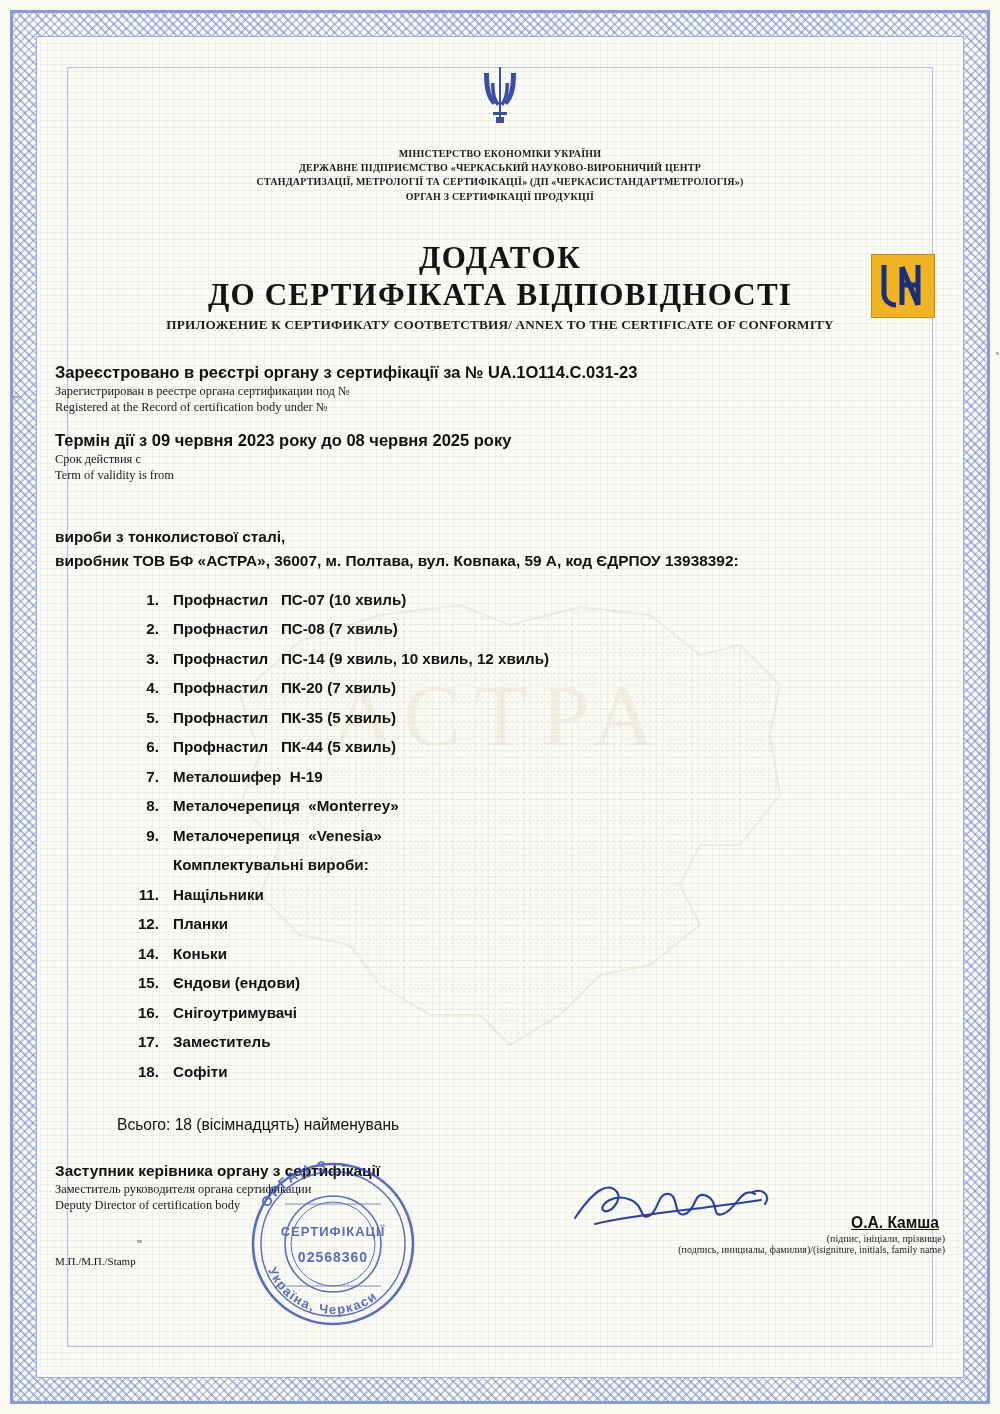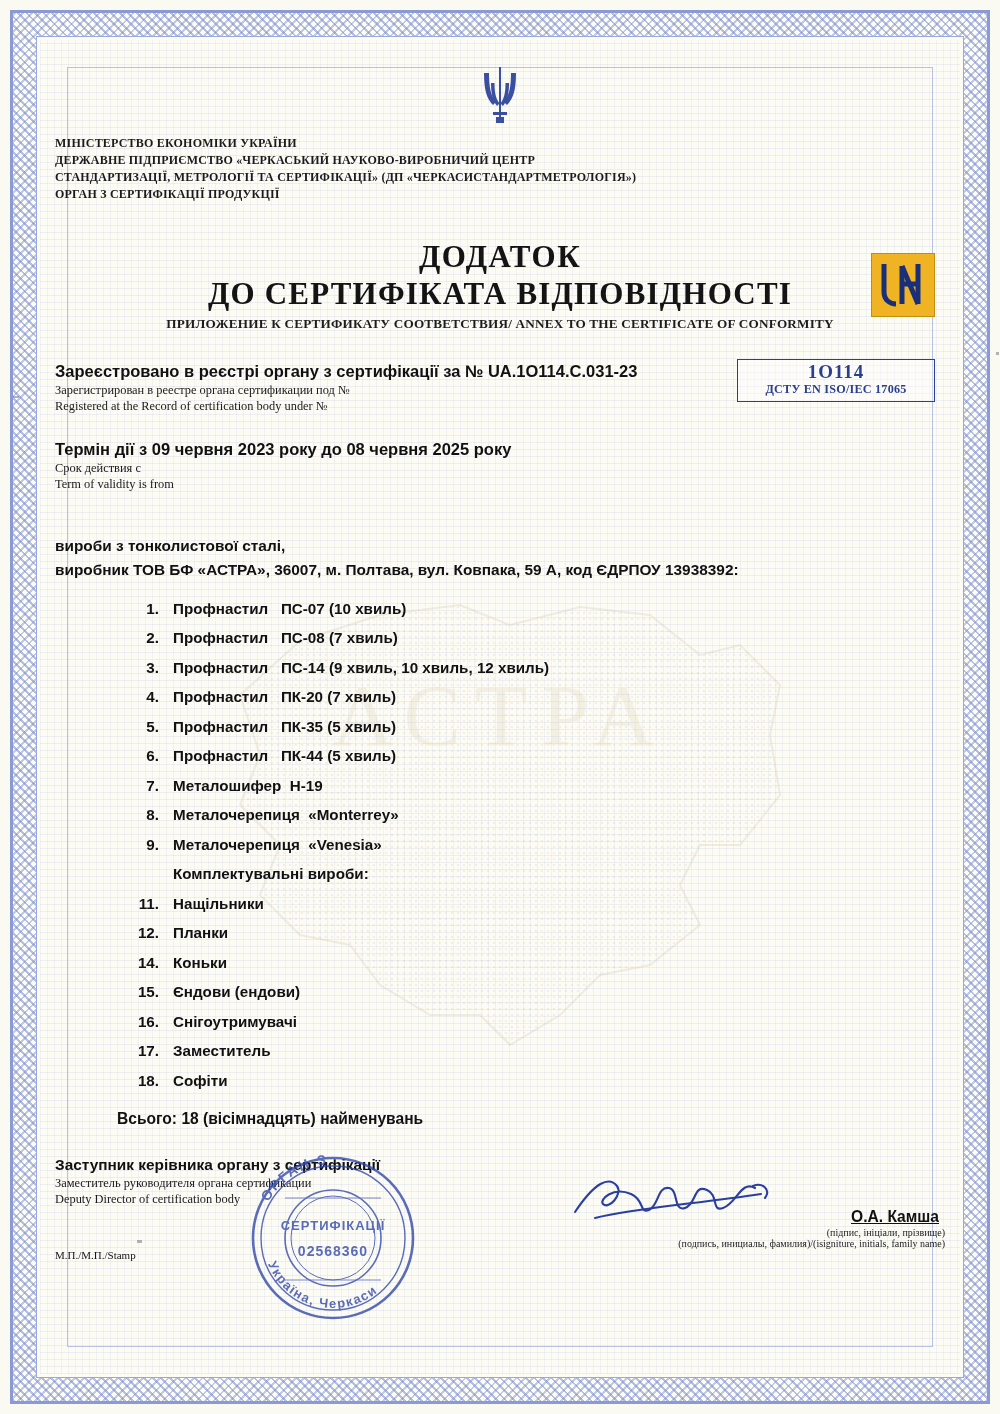--- a/index.html
+++ b/index.html
@@ -71,25 +71,25 @@
 
   
   .trident-wrap {
     text-align: center;
     padding-top: 10px;
     height: 64px;
   }
 
   
   .org-head {
-    text-align: left;
-    margin-top: 6px;
+    text-align: center;
+    margin-top: 18px;
     font-family: "Liberation Serif", serif;
     font-weight: bold;
-    font-size: 12px;
+    font-size: 10px;
     letter-spacing: 0.2px;
     color: #1b1b1b;
     line-height: 1.42;
   }
   .org-head div { white-space: nowrap; }
 
   .title-block {
     text-align: center;
     margin-top: 36px;
     position: relative;
@@ -166,21 +166,21 @@
     color: #1a1a1a;
     margin-top: 2px;
   }
   .sub-en {
     font-family: "Liberation Serif", serif;
     font-size: 12.4px;
     color: #1a1a1a;
     margin-top: 1px;
   }
 
-  .term-block { margin-top: 26px; }
+  .term-block { margin-top: 16px; }
   .term-main {
     font-family: "Liberation Sans", sans-serif;
     font-weight: bold;
     font-size: 16.5px;
     color: #111;
   }
 
   
   .prod-intro {
     margin-top: 42px;
@@ -208,24 +208,24 @@
   .prod-num {
     width: 42px;
     text-align: right;
     padding-right: 14px;
     flex: 0 0 auto;
   }
   .prod-name { white-space: pre; }
   .prod-row.nonum .prod-num { visibility: hidden; }
 
   .total-line {
-    margin-top: 9px;
+    margin-top: 24px;
     margin-left: 62px;
     font-family: "Liberation Sans", sans-serif;
-    font-weight: bold;
+    font-weight: normal;
     font-size: 15.6px;
     color: #111;
   }
 
   
   .sig-area {
     position: relative;
     margin-top: 28px;
     height: 150px;
   }
@@ -350,24 +350,20 @@
       <div class="ua-mark">
         <svg width="60" height="60" viewBox="0 0 60 60" xmlns="http://www.w3.org/2000/svg">
           <path d="M12 10 L12 38 C12 46 18 50 24 50" stroke="#1a2f7a" stroke-width="5" fill="none"></path>
           <path d="M30 50 L30 12" stroke="#1a2f7a" stroke-width="5" fill="none"></path>
           <path d="M46 50 L46 10" stroke="#1a2f7a" stroke-width="5" fill="none"></path>
           <path d="M30 30 L46 30" stroke="#1a2f7a" stroke-width="5" fill="none"></path>
           <path d="M30 12 L46 50" stroke="#1a2f7a" stroke-width="5" fill="none"></path>
         </svg>
       </div>
 
-      <div class="accred-box">
-        <div class="accred-num">1О114</div>
-        <div class="accred-std">ДСТУ EN ISO/IEC 17065</div>
-      </div>
     </div>
 
     <div class="reg-block">
       <div class="reg-main">Зареєстровано в реєстрі органу з сертифікації за № UA.1О114.С.031-23</div>
       <div class="sub-ru">Зарегистрирован в реестре органа сертификации под №</div>
       <div class="sub-en">Registered at the Record of certification body under №</div>
     </div>
 
     <div class="term-block">
       <div class="term-main">Термін дії з 09 червня 2023 року  до  08 червня 2025 року</div>

